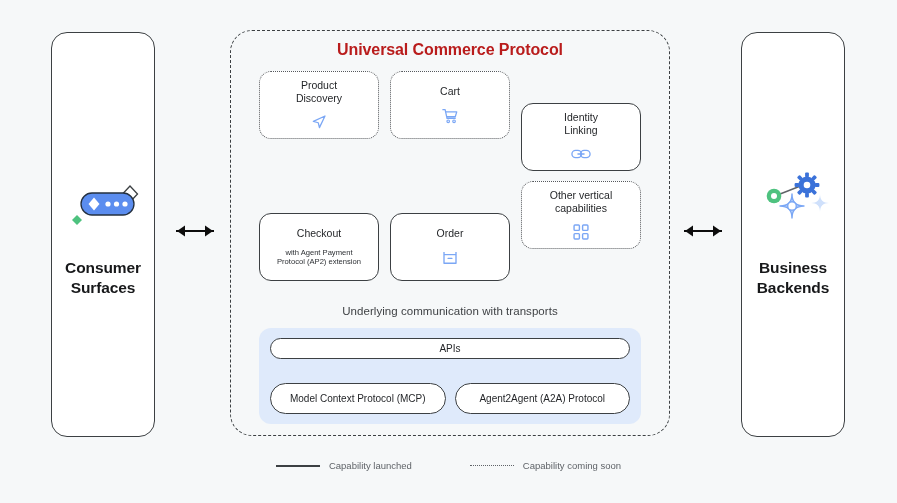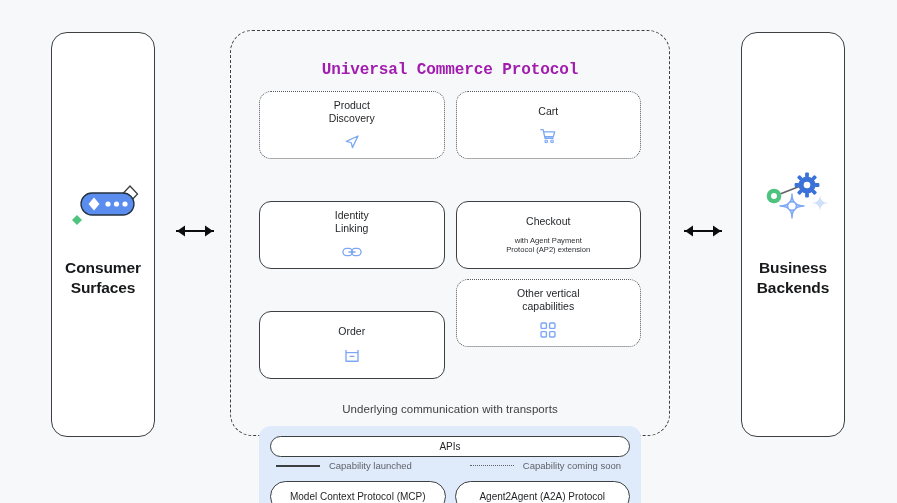--- a/index.html
+++ b/index.html
@@ -78,43 +78,42 @@
     top: 30px;
     width: 440px;
     height: 406px;
     box-sizing: border-box;
     border: 1.6px dashed #3c4043;
     border-radius: 22px;
     background: transparent;
   }
 
   .ucp-title {
-    margin-top: 30px;
+    margin-top: 10px;
     text-align: center;
     font-size: 16px;
     font-weight: 700;
     letter-spacing: -0.1px;
-    color: #a21caf;
-    font-family: Liberation Mono, monospace;
+    color: #b91c1c;
   }
   .section-label {
     text-align: center;
     font-size: 11.5px;
     color: #3f4245;
     letter-spacing: 0.05px;
   }
   .section-label.caps      { margin-top: 23px; }
   .section-label.transport { margin-top: 24px; }
 
   
   .cap-grid {
     margin: 12px auto 0;
     width: 382px;
     display: grid;
-    grid-template-columns: repeat(2, 1fr);
+    grid-template-columns: repeat(3, 1fr);
     gap: 10px 11px;
   }
   .cap-card {
     height: 68px;
     background: #ffffff;
     border-radius: 12px;
     box-sizing: border-box;
     display: flex;
     flex-direction: column;
     align-items: center;

